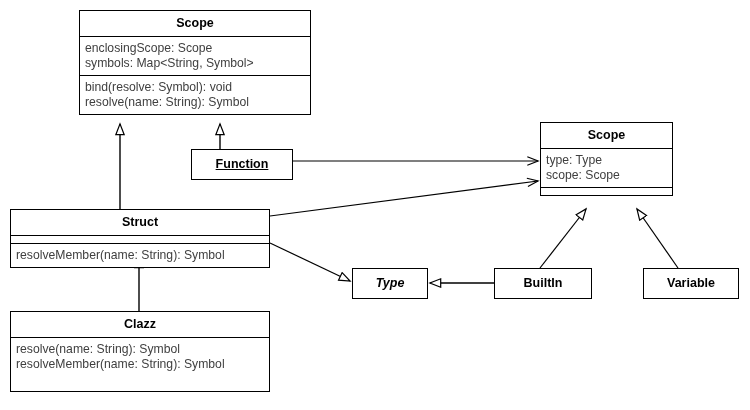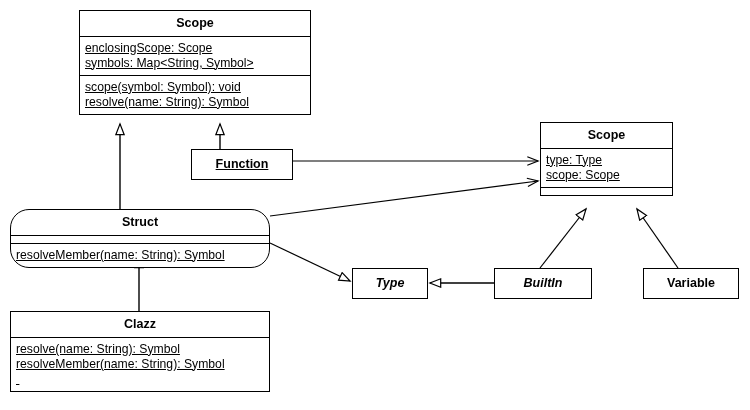--- a/index.html
+++ b/index.html
@@ -44,32 +44,31 @@
     border-top: 1.4px solid #000000;
     box-sizing: border-box;
     padding: 4px 5px 4px 5px;
   }
   .compartment.empty {
     padding: 0;
     height: 8px;
   }
   .member {
     font-size: 12.2px;
-    color: #000000;
+    color: #404040;
     line-height: 15px;
     white-space: nowrap;
-    text-decoration: underline;
   }
   
   #class-scope    { left: 79px;  top: 10px;  width: 232px; }
   #class-symbol   { left: 540px; top: 122px; width: 133px; }
   #class-function { left: 191px; top: 149px; width: 102px; height: 31px; text-decoration: underline; }
-  #class-struct   { left: 10px;  top: 209px; width: 260px; border-radius: 19px; }
+  #class-struct   { left: 10px;  top: 209px; width: 260px; }
   #class-type     { left: 352px; top: 268px; width: 76px;  height: 31px; font-style: italic; }
-  #class-builtin  { left: 494px; top: 268px; width: 98px;  height: 31px; font-style: italic; }
+  #class-builtin  { left: 494px; top: 268px; width: 98px;  height: 31px; }
   #class-variable { left: 643px; top: 268px; width: 96px;  height: 31px; }
   #class-clazz    { left: 10px;  top: 311px; width: 260px; }
 
   #class-function .uml-title,
   #class-type .uml-title,
   #class-builtin .uml-title,
   #class-variable .uml-title {
     padding-top: 8px;
   }
 </style>
@@ -125,21 +124,21 @@
     </g>
   </svg>
 
   <div class="uml-class" id="class-scope">
     <div class="uml-title">Scope</div>
     <div class="compartment">
       <div class="member">enclosingScope: Scope</div>
       <div class="member">symbols: Map&lt;String, Symbol&gt;</div>
     </div>
     <div class="compartment">
-      <div class="member">scope(symbol: Symbol): void</div>
+      <div class="member">bind(resolve: Symbol): void</div>
       <div class="member">resolve(name: String): Symbol</div>
     </div>
   </div>
 
   <div class="uml-class" id="class-symbol">
     <div class="uml-title">Scope</div>
     <div class="compartment">
       <div class="member">type: Type</div>
       <div class="member">scope: Scope</div>
     </div>

